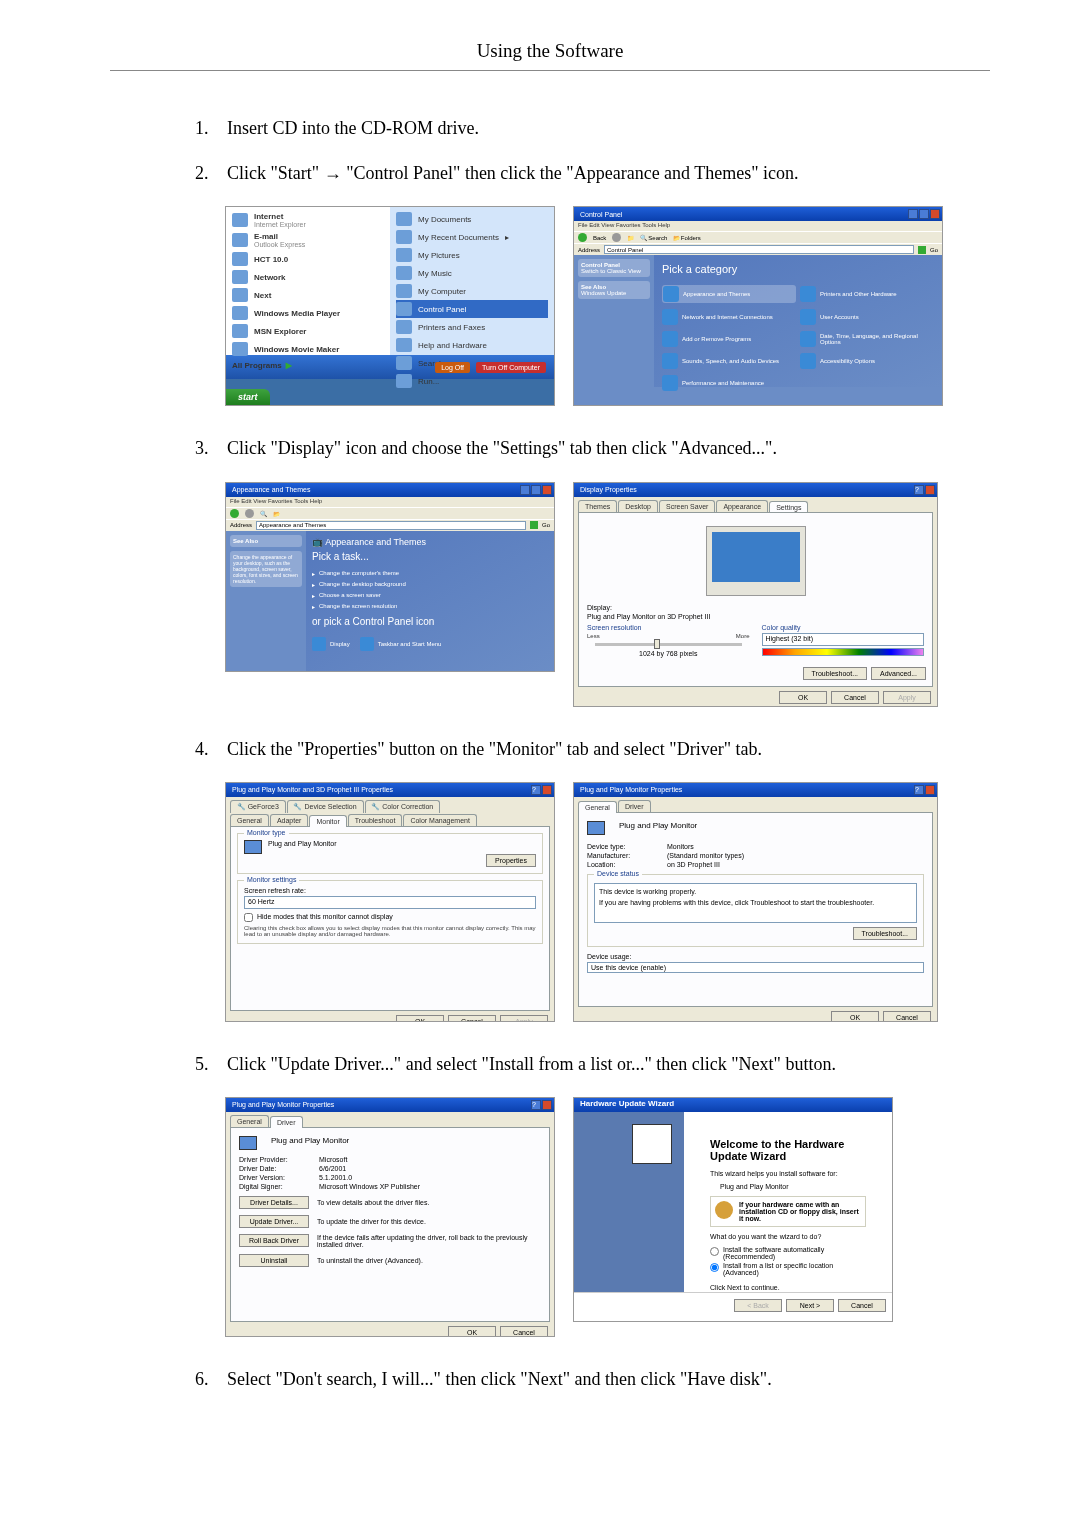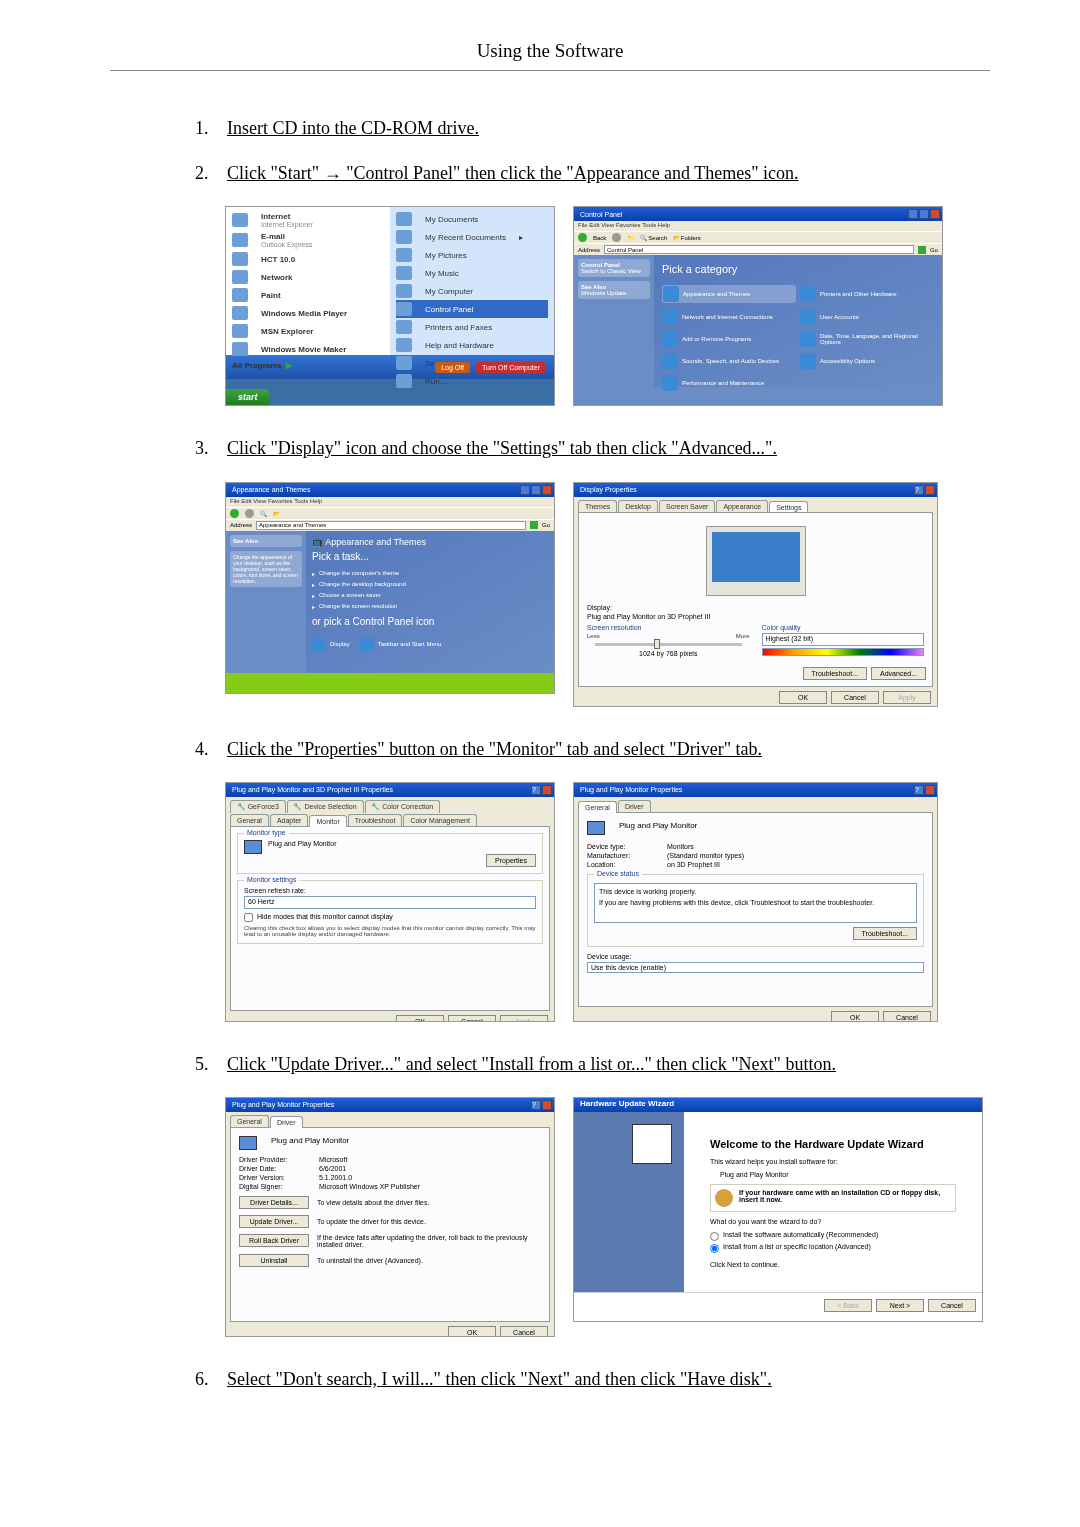--- a/index.html
+++ b/index.html
@@ -26,21 +26,20 @@
       display: flex;
       margin-bottom: 20px;
       line-height: 1.4;
     }
     .step-num {
       width: 32px;
       flex-shrink: 0;
     }
     .step-text {
       flex: 1;
-      text-decoration: underline;
     }
     .screenshot-row {
       display: flex;
       gap: 18px;
       margin: 18px 0 30px 115px;
     }
     .screenshot {
       border: 1px solid #999;
       font-family: Tahoma, Arial, sans-serif;
       position: relative;
@@ -71,21 +70,21 @@
       width: 50%;
       padding: 3px 6px;
       font-size: 8px;
     }
     .start-right {
       background: #d3e5fa;
     }
     .start-item {
       display: flex;
       align-items: center;
-      gap: 13px;
+      gap: 6px;
       padding: 2px 0;
       color: #333;
     }
     .start-item.highlight {
       background: #316ac5;
       color: #fff;
     }
     .sic {
       width: 16px; height: 14px;
       background: #6c9ed8;
@@ -147,21 +146,21 @@
     .cp-side { width:80px; background:#6b8dc6; padding:4px;}
     .cp-panel { background:rgba(255,255,255,0.25); border-radius:3px; margin-bottom:4px; padding:3px; color:#fff; font-size:6px;}
     .cp-main { flex:1; background: linear-gradient(to bottom right, #5478bd, #6b8dc6); padding:8px; color:#fff;}
     .cp-main h3{ font-size:11px; margin-bottom:10px; font-weight:normal;}
     .cp-cat-grid { display:grid; grid-template-columns:1fr 1fr; gap:6px 4px;}
     .cp-cat { display:flex; gap:4px; align-items:center; font-size:6px;}
     .cp-cat .cic{ width:16px; height:16px; background:#3a8ad6; border-radius:3px; flex-shrink:0;}
     .cp-cat.hl { background:rgba(255,255,255,0.25); border-radius:3px; padding:1px;}
 
     
-    .ss-appthemes { width:330px; height:212px; background:#84cc16;}
+    .ss-appthemes { width:330px; height:190px; background:#f9a8d4;}
     .at-body { display:flex; height:142px;}
     .at-main{ flex:1; background: linear-gradient(to bottom right, #5478bd, #6b8dc6); padding:6px; color:#fff;}
     .at-main h3{ font-size:10px; margin:4px 0 6px; font-weight:normal;}
     .at-task{ font-size:6px; padding:2px 0; display:flex; gap:4px; align-items:center;}
     .at-task::before{content:"▸"; font-size:6px;}
     .at-cp-icon{ display:flex; gap:4px; font-size:6px; align-items:center; margin-top:4px;}
     .at-cp-icon .cic{width:14px;height:14px;background:#3a8ad6;border-radius:2px;}
 
     .ss-display-props{ width:365px; height:225px; background:#ece9d8; font-size:8px;}
     .dp-tabs{ display:flex; padding:3px 4px 0; gap:1px;}
@@ -200,21 +199,21 @@
     .info-row .lbl{ width:80px;}
     .status-box{ border:1px solid #7f9db9; background:#fff; font-size:7px; padding:4px; height:40px; margin-top:2px;}
     .use-select{ border:1px solid #7f9db9; background:#fff; width:100%; font-size:7px; padding:1px 3px; margin-top:2px;}
 
     
     .ss-driver-detail{ width:330px; height:240px; background:#ece9d8; font-size:8px;}
     .dd-content{ margin:0 4px; background:#fcfcfe; border:1px solid #919b9c; height:195px; padding:8px;}
     .dd-btnrow{ display:flex; gap:8px; align-items:center; margin:6px 0; font-size:7px;}
     .dd-btnrow .win-btn{min-width:70px;}
 
-    .ss-wizard{ width:410px; height:225px; background:#fff; font-size:8px;}
+    .ss-wizard{ width:320px; height:225px; background:#fff; font-size:8px;}
     .wiz-title{ height:14px; background: linear-gradient(to bottom, #1f5fd8, #0a3fad); color:#fff; font-size:8px; padding:1px 6px; font-weight:bold;}
     .wiz-body{ display:flex; height:180px;}
     .wiz-side{ width:110px; background:#5a7ab0; padding:12px;}
     .wiz-icon{ width:40px; height:40px; background:#fff; border:1px solid #333; margin-left:auto;}
     .wiz-main{ flex:1; padding:26px; background:#fff;}
     .wiz-main h3{ font-size:11px; font-weight:bold; margin-bottom:8px;}
     .wiz-text{ font-size:7px; margin-bottom:6px;}
     .wiz-opt{ display:flex; gap:4px; font-size:7px; align-items:flex-start; margin:2px 0;}
     .wiz-opt input{width:9px;height:9px; margin-top:1px;}
     .wiz-cd{ border:1px solid #d0d0bf; padding:4px; display:flex; gap:6px; align-items:flex-start; margin:6px 0;}
@@ -255,21 +254,21 @@
         <div class="start-item">
             <div class="sic"></div>
             <span class="title">HCT 10.0</span>
           </div>
         <div class="start-item">
             <div class="sic"></div>
             <span class="title">Network</span>
           </div>
         <div class="start-item">
             <div class="sic"></div>
-            <span class="title">Paint</span>
+            <span class="title">Next</span>
           </div>
         <div class="start-item">
             <div class="sic"></div>
             <span class="title">Windows Media Player</span>
           </div>
         <div class="start-item">
             <div class="sic"></div>
             <span class="title">MSN Explorer</span>
           </div>
         <div class="start-item">

